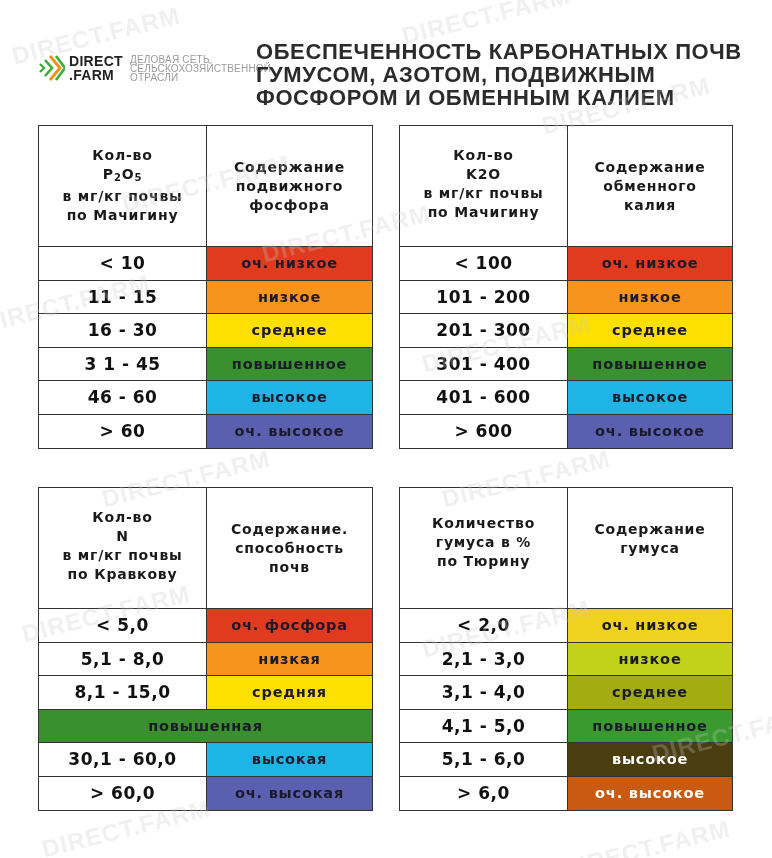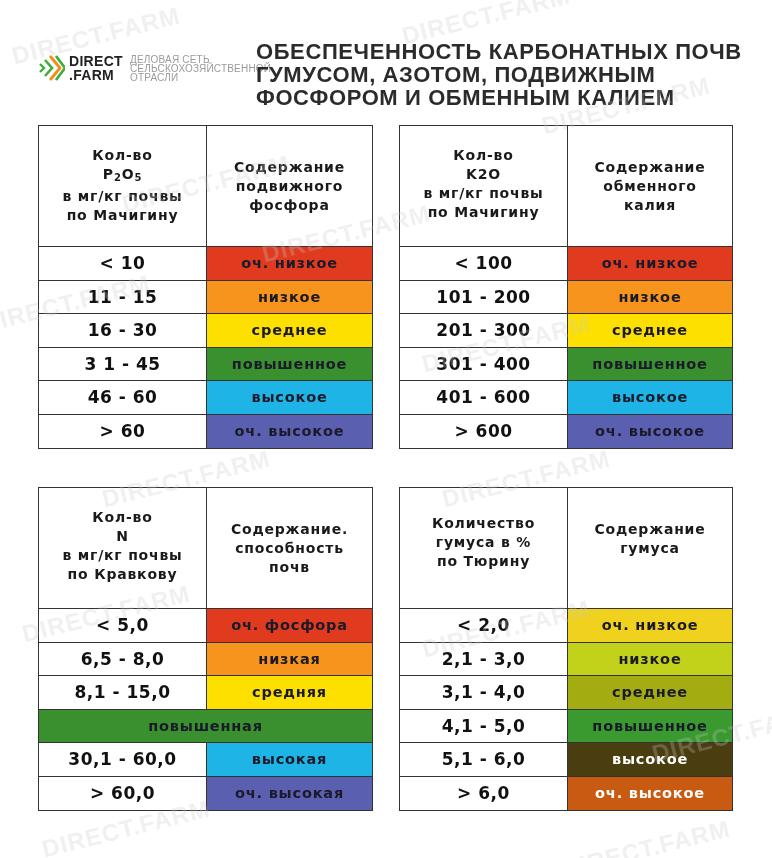--- a/index.html
+++ b/index.html
@@ -191,21 +191,21 @@
         <span class="hline">почв</span>
       </div>
     </div>
   </div>
   <div class="body">
       <div class="row">
         <div class="v" style="width: 168px;">&lt; 5,0</div>
         <div class="lvl" style="flex: 1 1 0%; background: rgb(224, 59, 31); color: rgb(26, 26, 42);">оч. фосфора</div>
       </div>
       <div class="row">
-        <div class="v" style="width: 168px;">6,5 - 8,0</div>
+        <div class="v" style="width: 168px;">5,1 - 8,0</div>
         <div class="lvl" style="flex: 1 1 0%; background: rgb(247, 148, 29); color: rgb(26, 26, 42);">низкая</div>
       </div>
       <div class="row">
         <div class="v" style="width: 168px;">8,1 - 15,0</div>
         <div class="lvl" style="flex: 1 1 0%; background: rgb(253, 224, 0); color: rgb(26, 26, 42);">средняя</div>
       </div>
       <div class="row">
         <div class="lvl" style="flex: 1 1 0%; background: rgb(58, 143, 46); color: rgb(26, 26, 42);">повышенная</div>
       </div>
       <div class="row">

